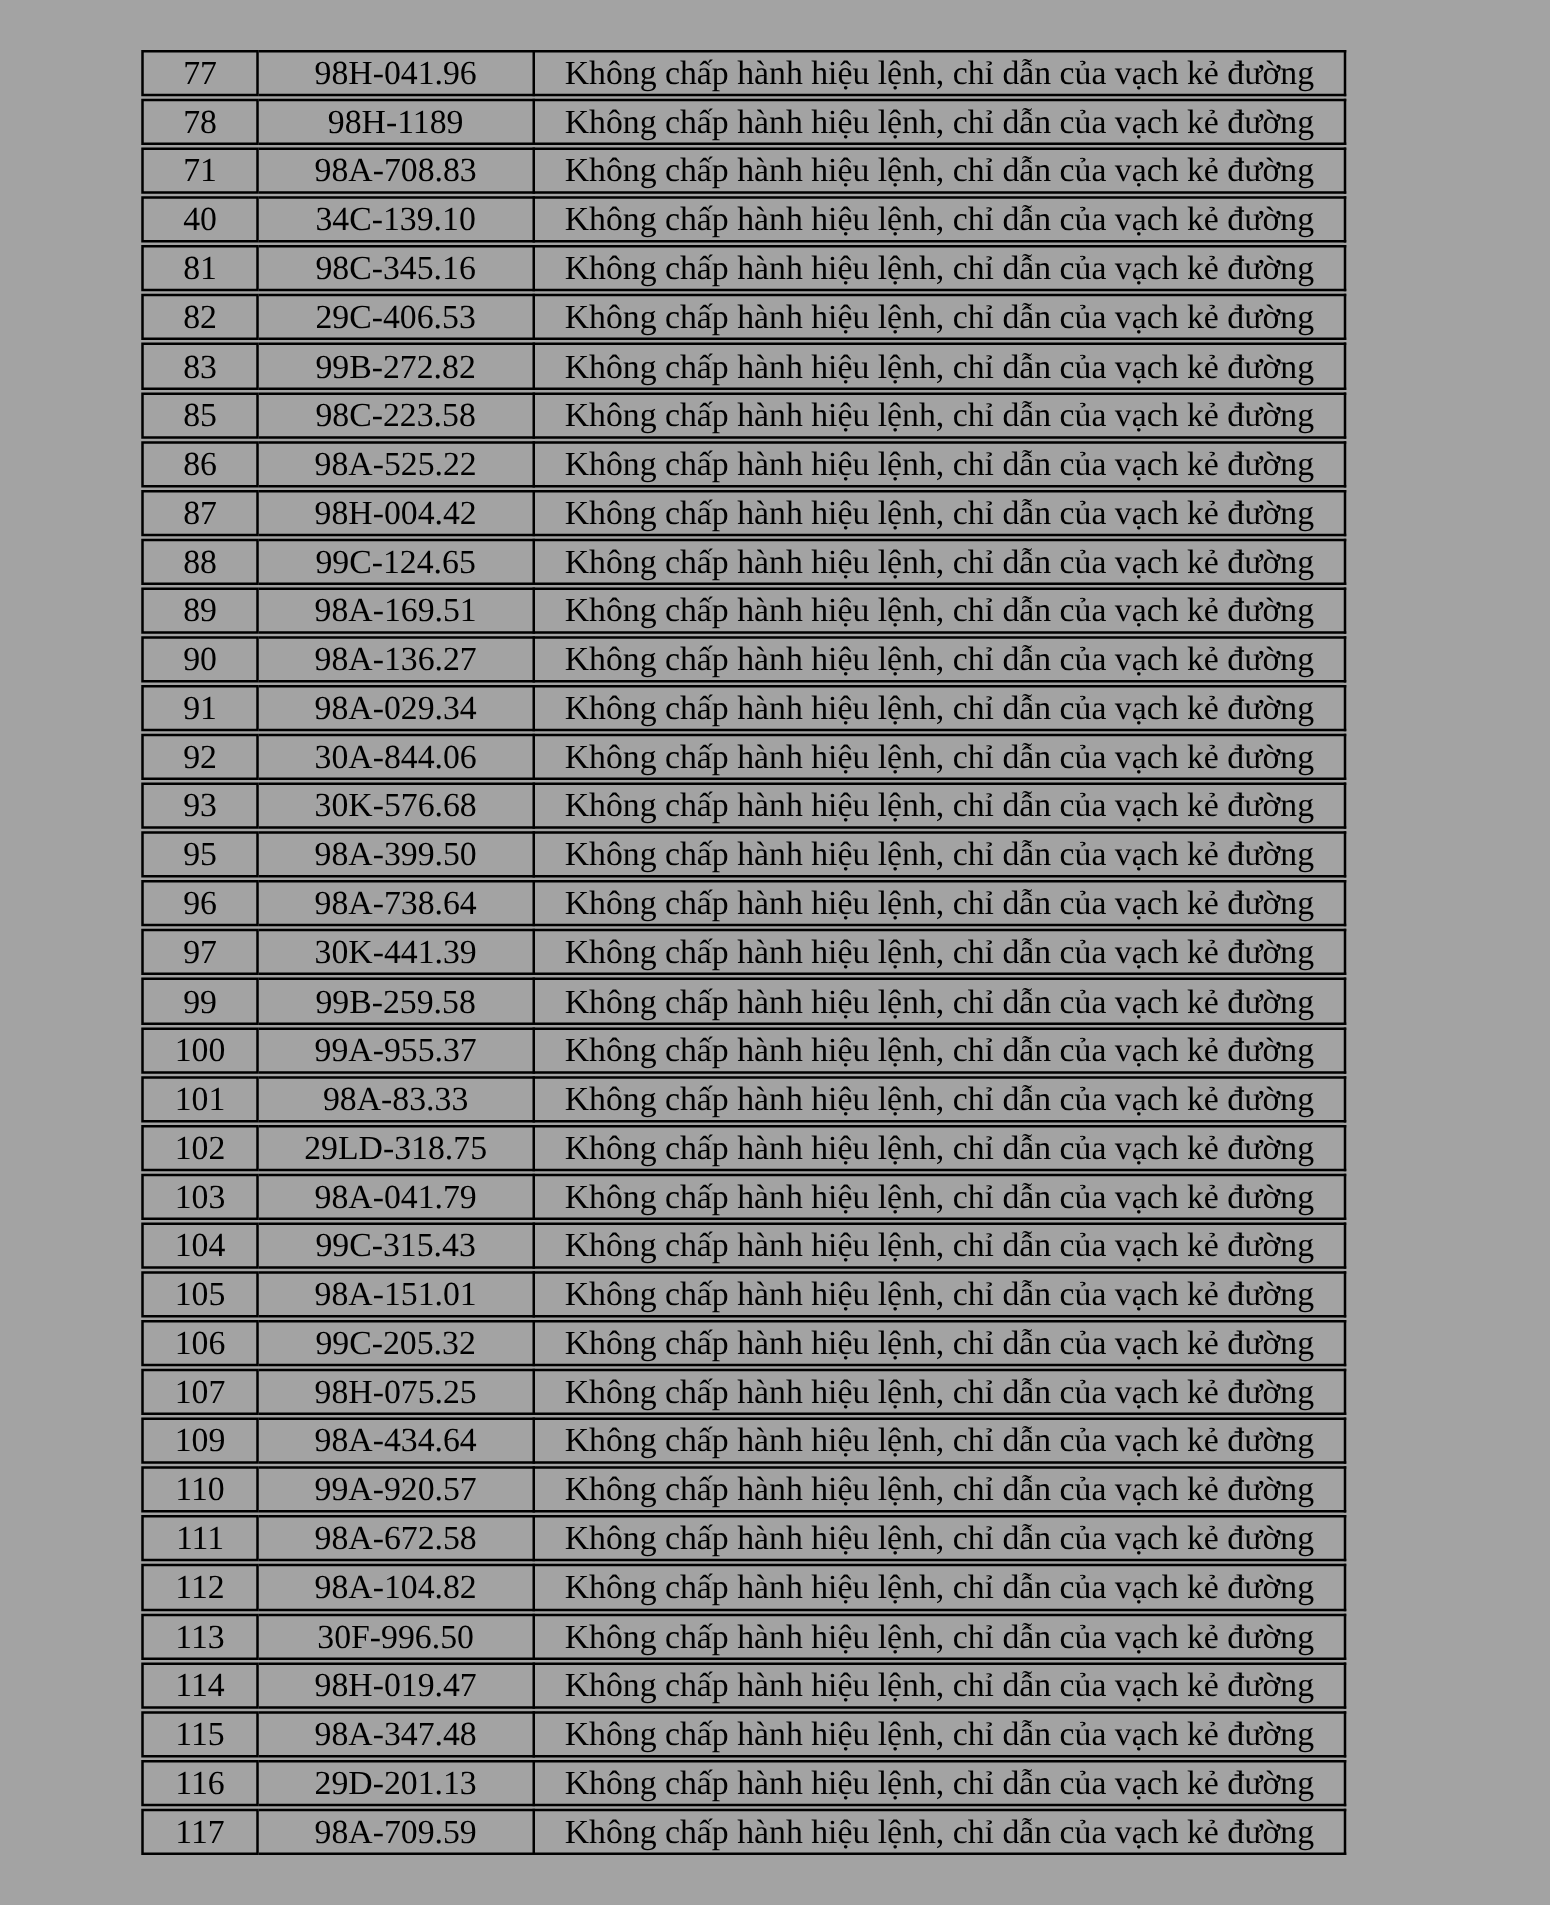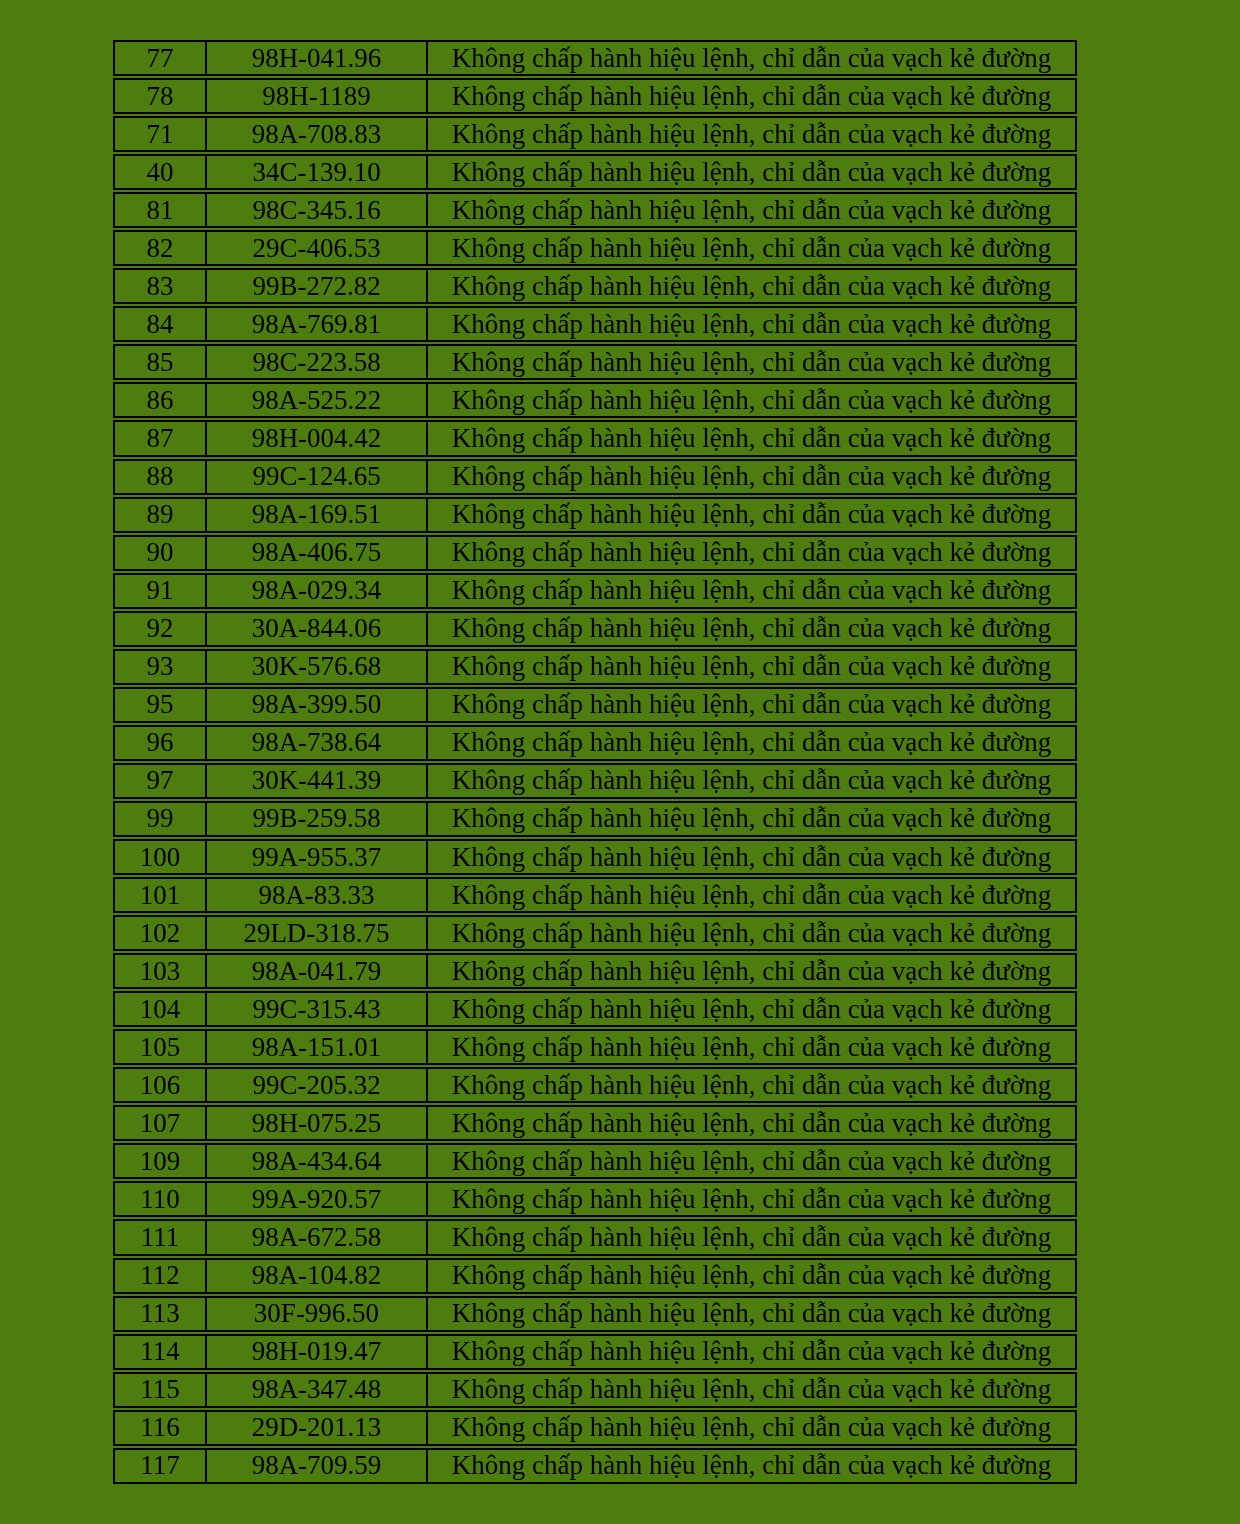--- a/index.html
+++ b/index.html
@@ -5,21 +5,21 @@
   * { box-sizing: border-box; margin: 0; padding: 0; }
   html, body {
     width: 1240px;
     background: #ffffff;
     font-family: "Liberation Serif", "DejaVu Serif", serif;
   }
   .page {
     position: relative;
     width: 1240px;
     height: 1524px;
-    background: #4d7c0f;
+    background: #a3a3a3;
     overflow: hidden;
   }
   table.violation-table {
     position: absolute;
     left: 113px;
     top: 38px;
     width: 964px;
     height: 1448px;
     table-layout: fixed;
     border-collapse: separate;
@@ -84,25 +84,20 @@
           <td>82</td>
           <td>29C-406.53</td>
           <td>Không chấp hành hiệu lệnh, chỉ dẫn của vạch kẻ đường</td>
         </tr>
         <tr>
           <td>83</td>
           <td>99B-272.82</td>
           <td>Không chấp hành hiệu lệnh, chỉ dẫn của vạch kẻ đường</td>
         </tr>
         <tr>
-          <td>84</td>
-          <td>98A-769.81</td>
-          <td>Không chấp hành hiệu lệnh, chỉ dẫn của vạch kẻ đường</td>
-        </tr>
-        <tr>
           <td>85</td>
           <td>98C-223.58</td>
           <td>Không chấp hành hiệu lệnh, chỉ dẫn của vạch kẻ đường</td>
         </tr>
         <tr>
           <td>86</td>
           <td>98A-525.22</td>
           <td>Không chấp hành hiệu lệnh, chỉ dẫn của vạch kẻ đường</td>
         </tr>
         <tr>
@@ -115,21 +110,21 @@
           <td>99C-124.65</td>
           <td>Không chấp hành hiệu lệnh, chỉ dẫn của vạch kẻ đường</td>
         </tr>
         <tr>
           <td>89</td>
           <td>98A-169.51</td>
           <td>Không chấp hành hiệu lệnh, chỉ dẫn của vạch kẻ đường</td>
         </tr>
         <tr>
           <td>90</td>
-          <td>98A-406.75</td>
+          <td>98A-136.27</td>
           <td>Không chấp hành hiệu lệnh, chỉ dẫn của vạch kẻ đường</td>
         </tr>
         <tr>
           <td>91</td>
           <td>98A-029.34</td>
           <td>Không chấp hành hiệu lệnh, chỉ dẫn của vạch kẻ đường</td>
         </tr>
         <tr>
           <td>92</td>
           <td>30A-844.06</td>

